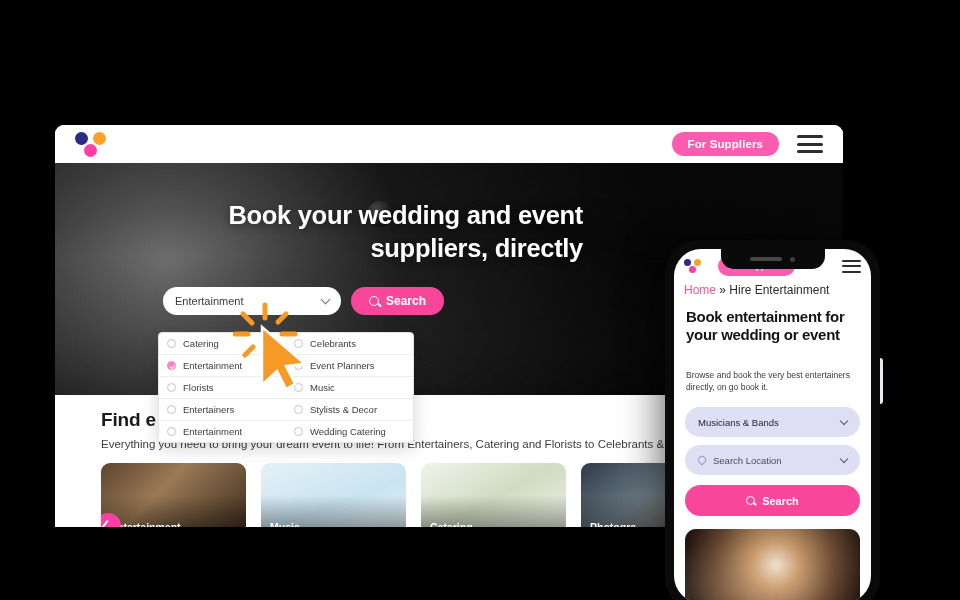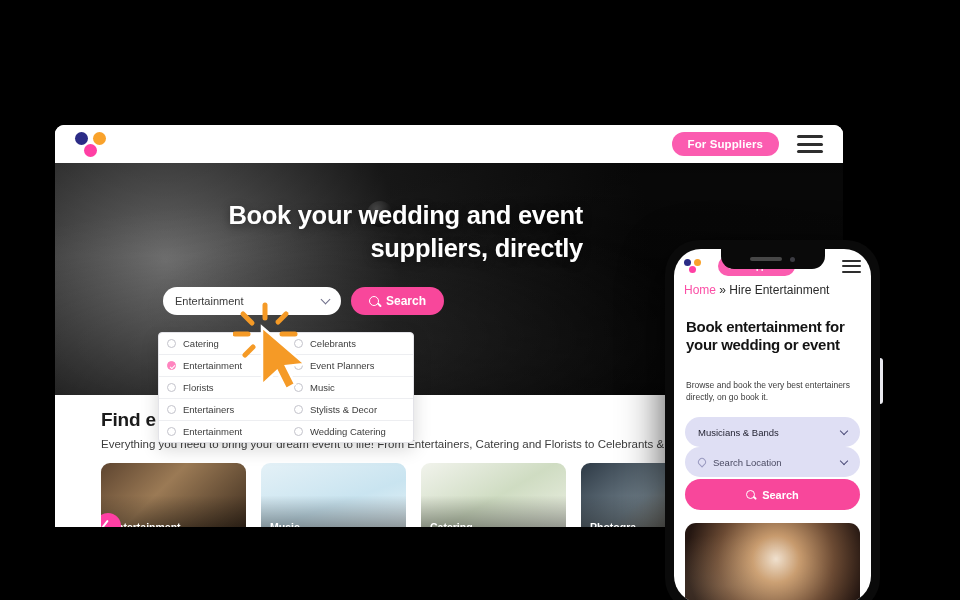--- a/index.html
+++ b/index.html
@@ -183,24 +183,24 @@
   }
   .ham-sm { width: 19px; height: 13px; display:flex; flex-direction:column;
             justify-content: space-between; margin-left: auto; cursor:pointer; }
   .ham-sm span { height: 2px; background:#2e2e2e; border-radius:2px; display:block; }
 
   .crumb { padding: 7px 10px 0 10px; font-size: 12px; color: #2a2a2a; white-space: nowrap; }
   .crumb .home { color: #fb4fa6; }
 
   .p-body { padding: 11px 12px 0 12px; }
   .p-title { font-size: 15px; font-weight: 700; color: #141414; line-height: 1.22;
-             letter-spacing: -.3px; margin-top: 10px; }
+             letter-spacing: -.3px; }
   .p-sub { font-size: 8.5px; color: #3b3b3b; margin-top: 24px; line-height: 1.45; }
 
-  .p-form { padding: 14px 11px 0 11px; display: flex; flex-direction: column; }
+  .p-form { padding: 14px 11px 0 11px; display: flex; flex-direction: column; gap: 8px; }
   .p-select {
     height: 30px; background: #dfdff4; border-radius: 16px;
     display: flex; align-items: center; padding: 0 13px; gap: 7px;
     font-size: 9.5px; color: #1f1f2e; cursor: pointer;
   }
   .p-select .ptxt { flex: 1; white-space: nowrap; }
   .p-select .chev2 { width: 6px; height: 6px; border-right: 1.5px solid #4e4e7a;
     border-bottom: 1.5px solid #4e4e7a; transform: rotate(45deg); margin-top:-3px; }
   .pin { width: 8px; height: 8px; border: 1.3px solid #9a9ac0; border-radius: 50% 50% 50% 0;
          transform: rotate(-45deg); flex:0 0 auto; }

